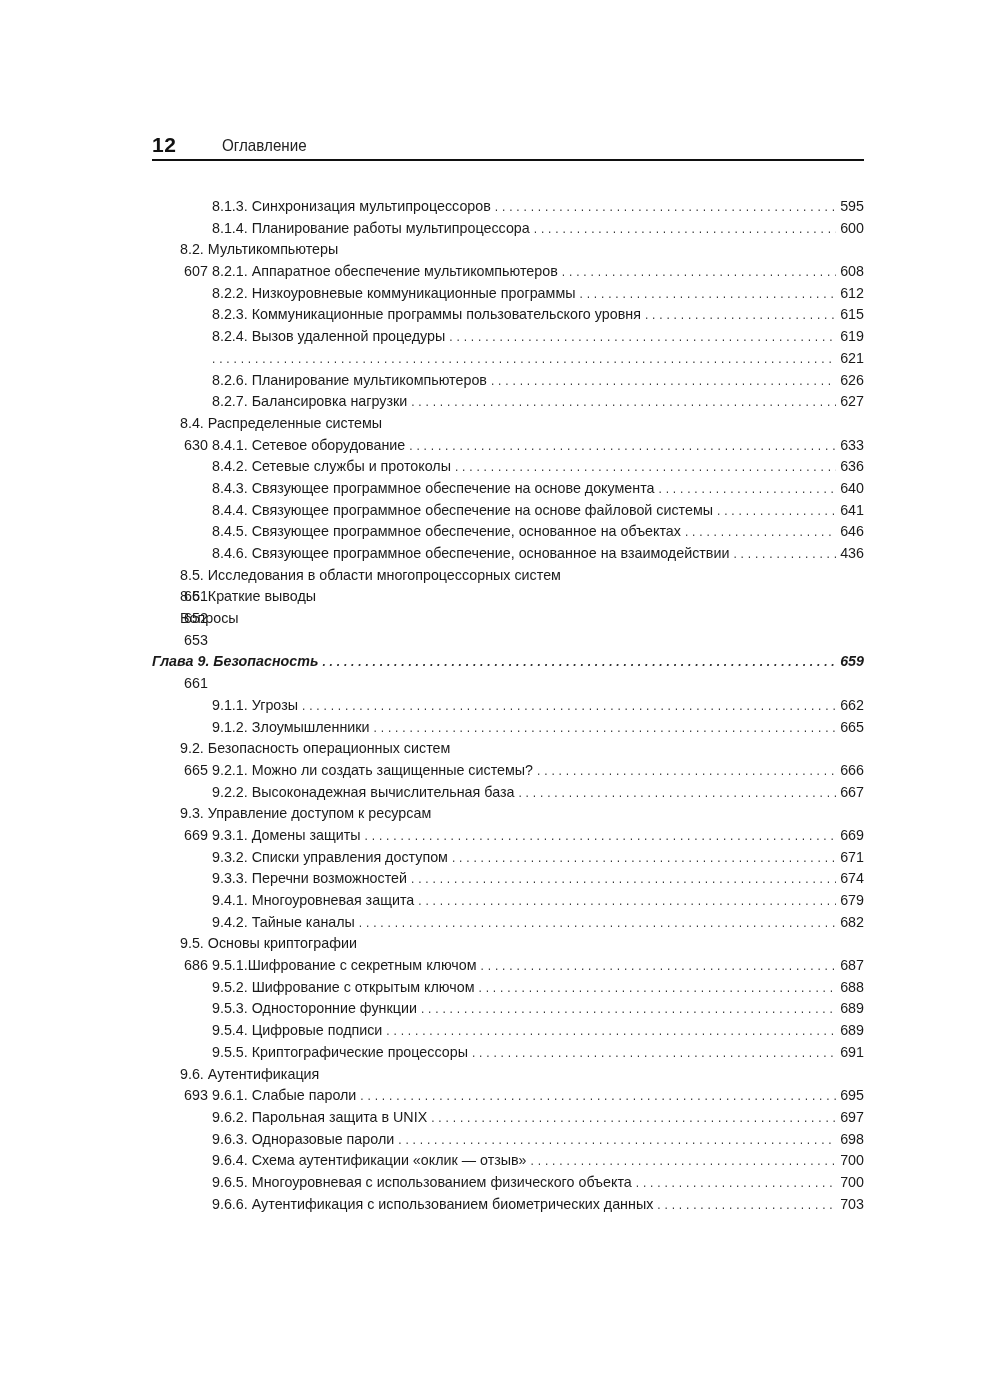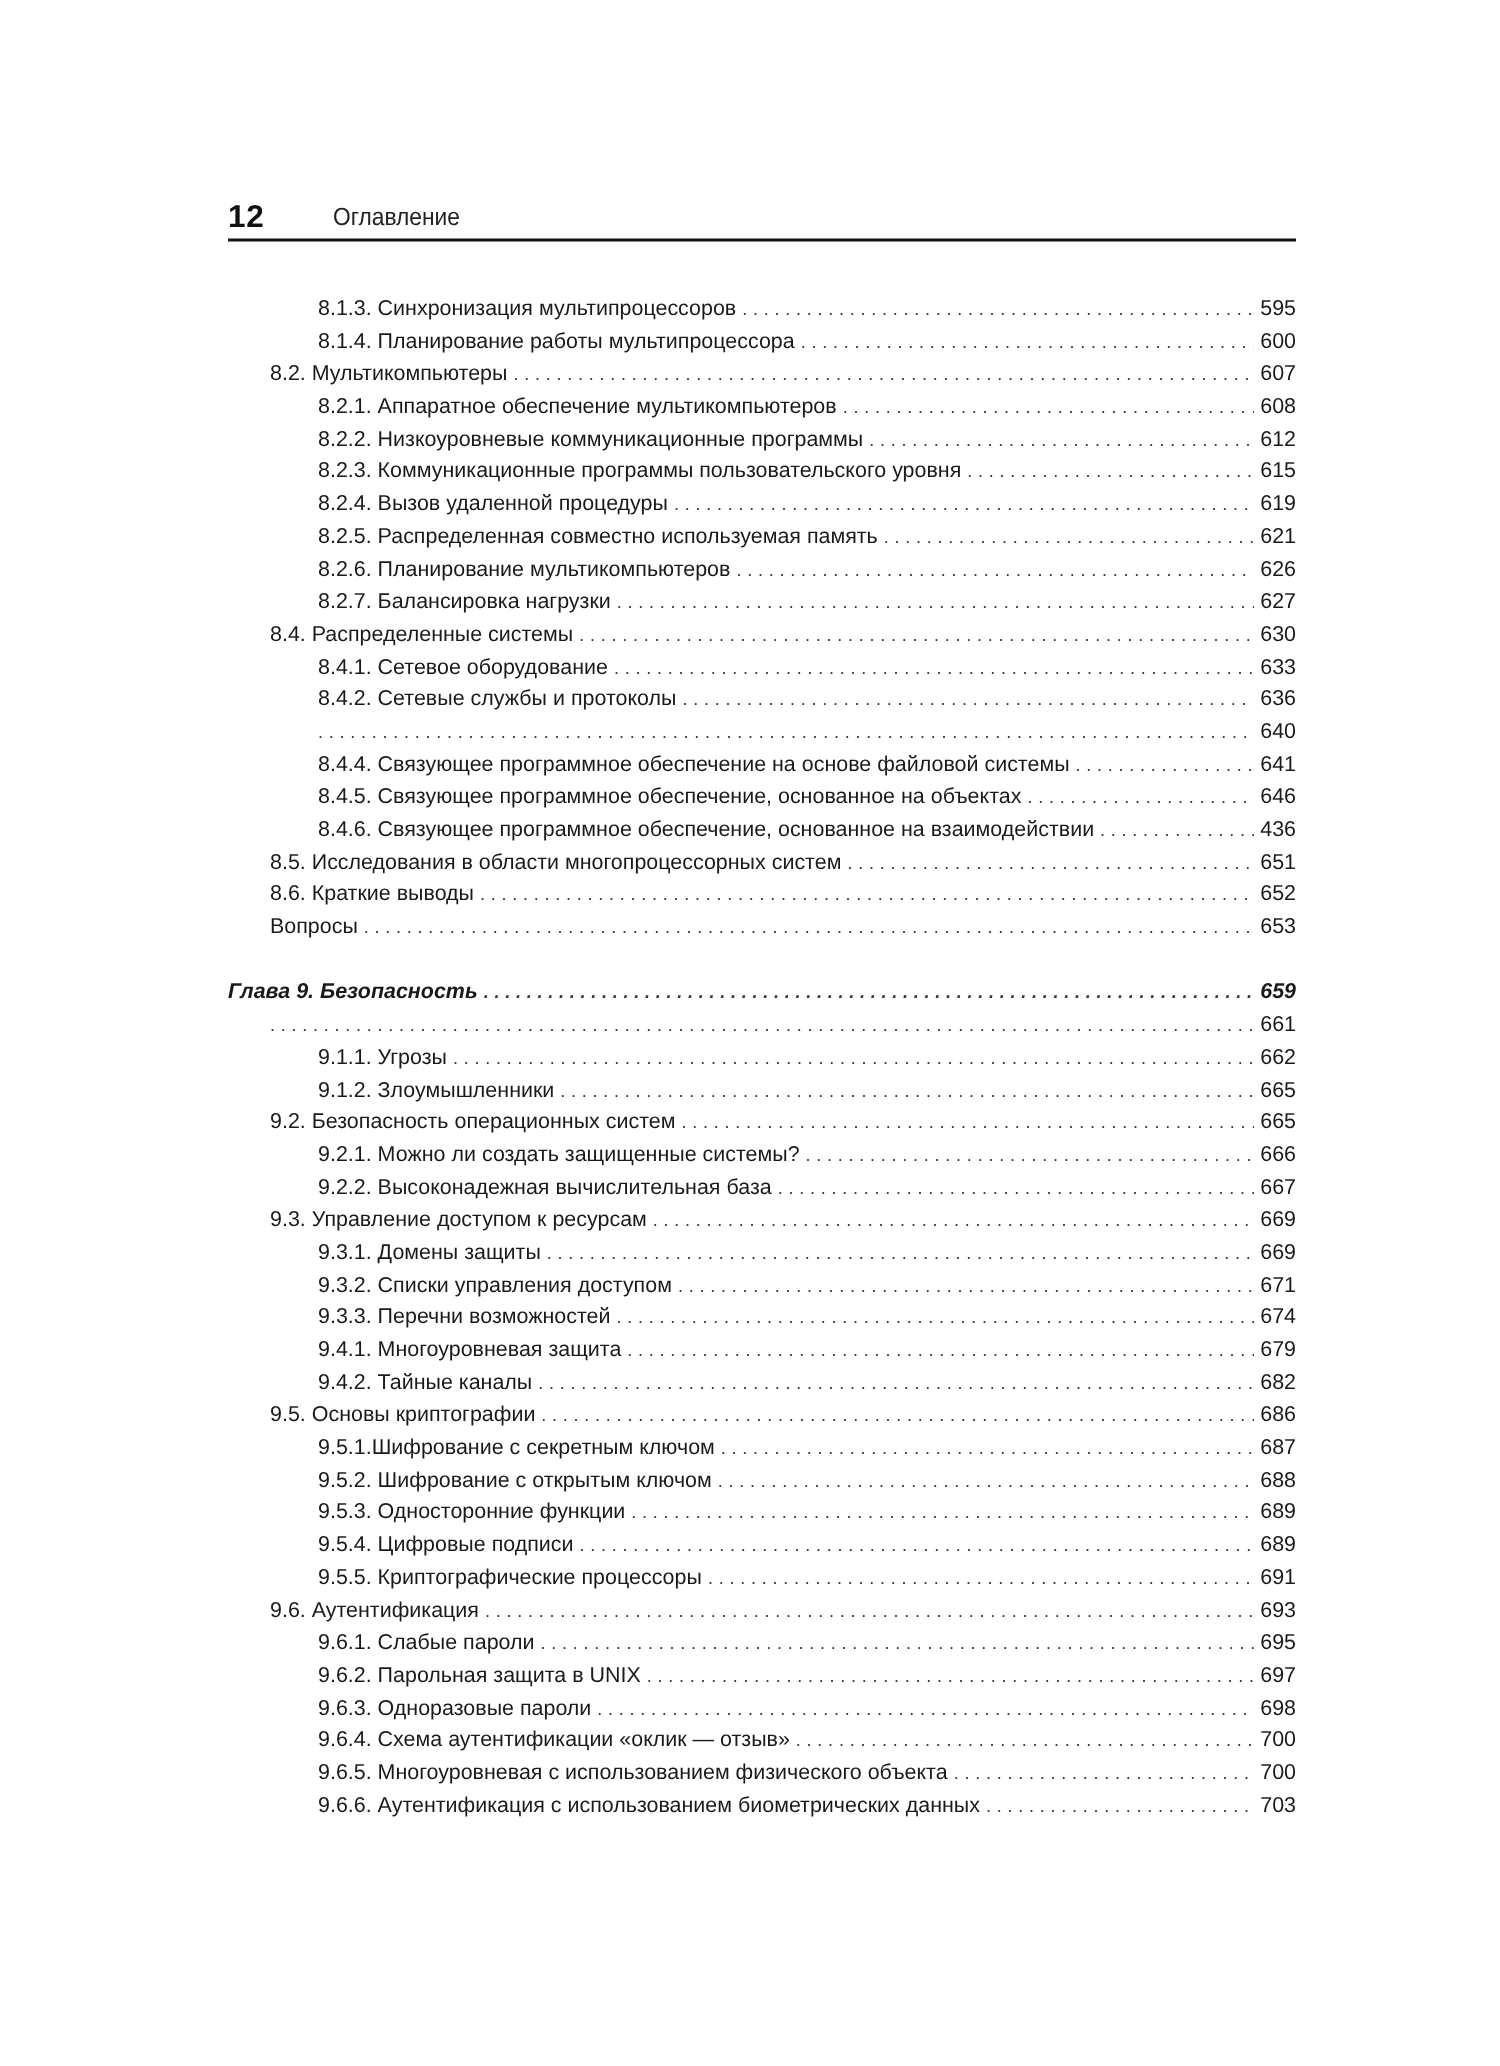--- a/index.html
+++ b/index.html
@@ -10,21 +10,21 @@
   .header .num { position: absolute; left: 0; top: 0; font-weight: bold; font-size: 21px; letter-spacing: 0.5px; color: #111; }
   .header .title { position: absolute; left: 70px; top: 3px; font-size: 16.5px; color: #222; transform: scaleX(0.92); transform-origin: left; }
   .rule { position: absolute; left: 152px; top: 159px; width: 712px; height: 2px; background: #111; }
   .toc { position: absolute; left: 152px; top: 196px; width: 712px; }
   .entry { position: relative; height: 21.7px; display: flex; align-items: baseline; font-size: 14.3px; line-height: 21.7px; white-space: nowrap; }
   .entry .text { flex: 0 0 auto; padding-right: 4px; transform-origin: left; }
   .entry .dots { flex: 1 1 auto; overflow: hidden; color: #333; letter-spacing: 3.6px; font-size: 12px; }
   .entry .dots::before { content: ". . . . . . . . . . . . . . . . . . . . . . . . . . . . . . . . . . . . . . . . . . . . . . . . . . . . . . . . . . . . . . . . . . . . . . . . . . . . . . . . . . . . . . . . . . . . . . . . . . . . . . . . . . . . . ."; letter-spacing: 0; word-spacing: 0.5px; }
   .entry .page-no { flex: 0 0 auto; padding-left: 4px; text-align: right; }
   .lvl0 { padding-left: 0; font-weight: bold; font-style: italic; }
-  .lvl1 { padding-left: 28px; }
+  .lvl1 { padding-left: 28px; flex-direction: column; }
   .lvl2 { padding-left: 60px; }
   .gap { height: 21.7px; }
 </style>
 </head>
 <body>
 
 <div class="page">
   <div class="header">
     <span class="num">12</span>
     <span class="title">Оглавление</span>
@@ -61,21 +61,20 @@
         <span class="text">8.2.3. Коммуникационные программы пользовательского уровня</span>
         <span class="dots"></span>
         <span class="page-no">615</span>
       </div>
       <div class="entry lvl2">
         <span class="text">8.2.4. Вызов удаленной процедуры</span>
         <span class="dots"></span>
         <span class="page-no">619</span>
       </div>
       <div class="entry lvl2">
-        <span class="text">8.2.5. Распределенная совместно используемая память</span>
         <span class="dots"></span>
         <span class="page-no">621</span>
       </div>
       <div class="entry lvl2">
         <span class="text">8.2.6. Планирование мультикомпьютеров</span>
         <span class="dots"></span>
         <span class="page-no">626</span>
       </div>
       <div class="entry lvl2">
         <span class="text">8.2.7. Балансировка нагрузки</span>
@@ -91,20 +90,21 @@
         <span class="text">8.4.1. Сетевое оборудование</span>
         <span class="dots"></span>
         <span class="page-no">633</span>
       </div>
       <div class="entry lvl2">
         <span class="text">8.4.2. Сетевые службы и протоколы</span>
         <span class="dots"></span>
         <span class="page-no">636</span>
       </div>
       <div class="entry lvl2">
+        <span class="text">8.4.3. Связующее программное обеспечение на основе документа</span>
         <span class="dots"></span>
         <span class="page-no">640</span>
       </div>
       <div class="entry lvl2">
         <span class="text">8.4.4. Связующее программное обеспечение на основе файловой системы</span>
         <span class="dots"></span>
         <span class="page-no">641</span>
       </div>
       <div class="entry lvl2">
         <span class="text">8.4.5. Связующее программное обеспечение, основанное на объектах</span>

